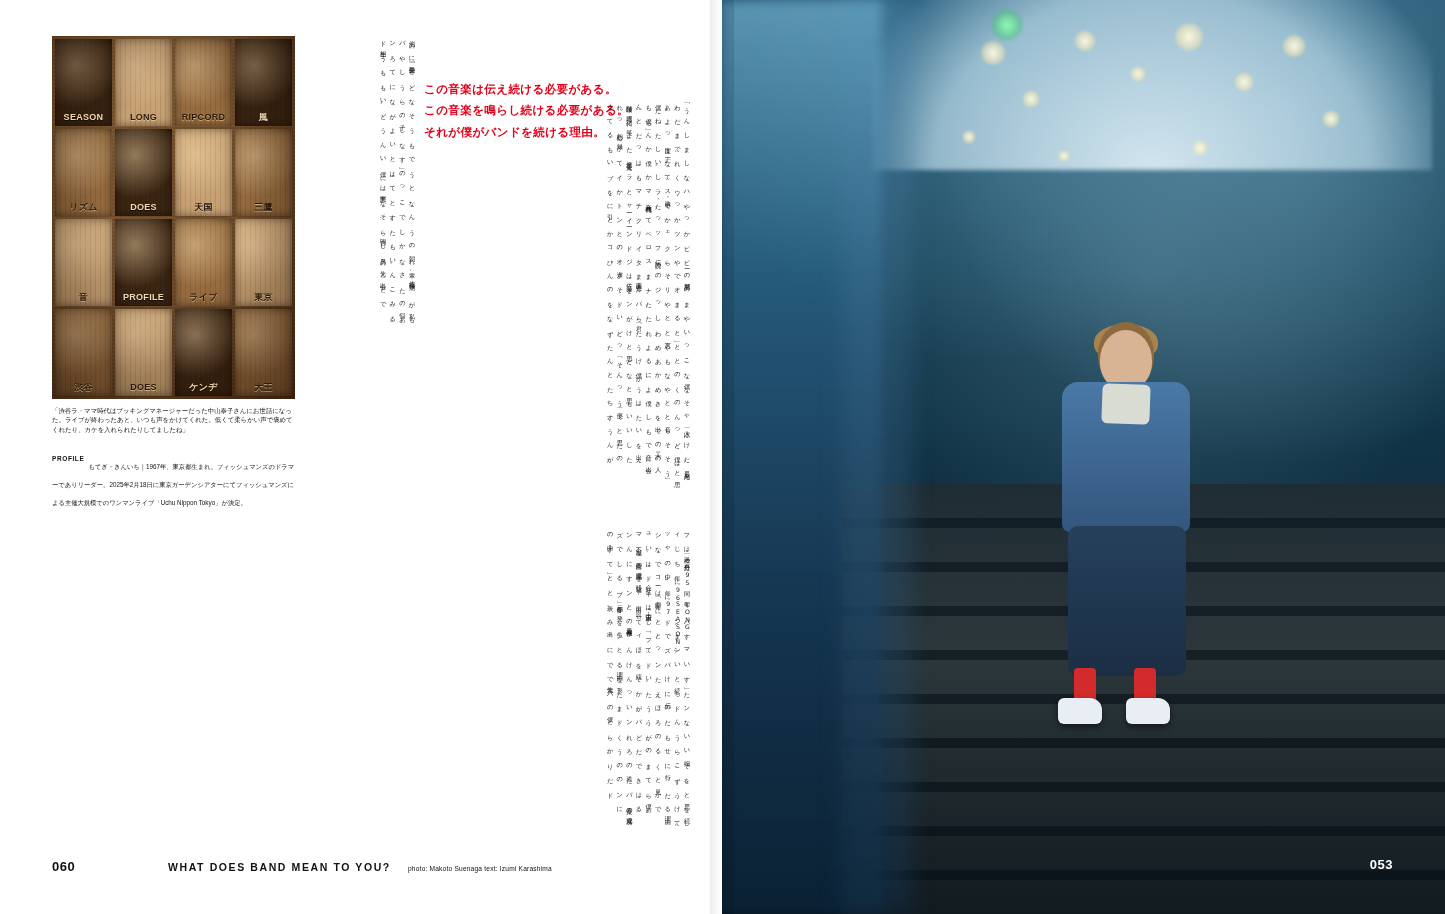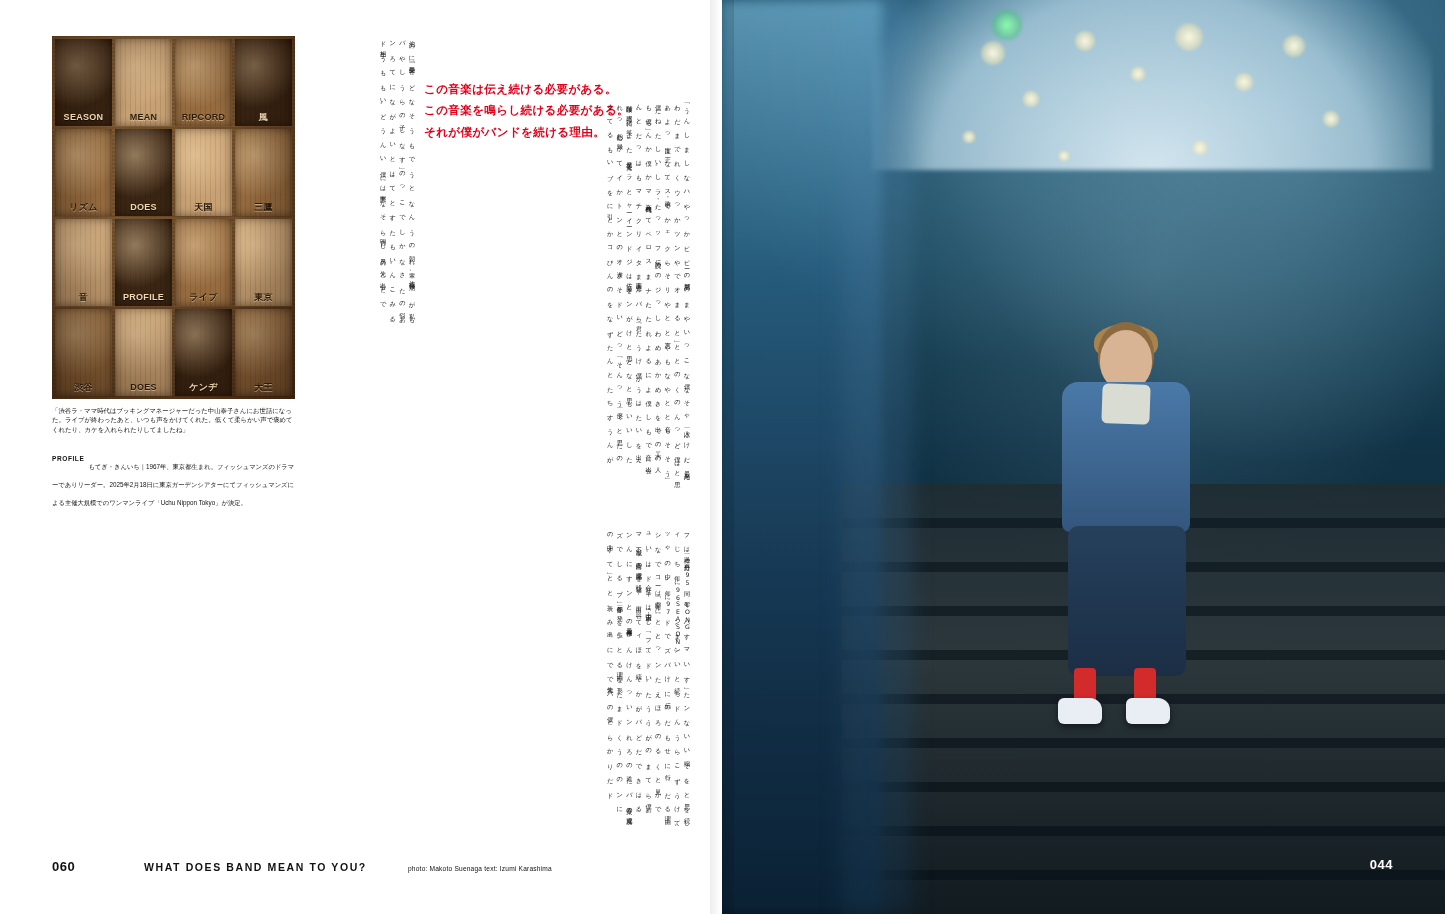--- a/index.html
+++ b/index.html
@@ -163,21 +163,21 @@
   .folio-left {
     position: absolute;
     left: 52px; bottom: 40px;
     font-size: 13px;
     font-weight: bold;
     letter-spacing: 0.5px;
     color: #111;
   }
   .footer-title {
     position: absolute;
-    left: 144px; bottom: 41px;
+    left: 168px; bottom: 41px;
     font-size: 10.5px;
     font-weight: bold;
     letter-spacing: 1.6px;
     color: #111;
   }
   .credits {
     position: absolute;
     left: 408px; bottom: 42px;
     font-size: 6.6px;
     letter-spacing: 0.2px;
@@ -309,21 +309,21 @@
 <div class="spread">
 
   <div class="page-left">
 
     <div class="photo-collage">
       <div class="collage-grid">
         <div class="poster dark">
             <span>SEASON</span>
           </div>
         <div class="poster light">
-            <span>MEAN</span>
+            <span>LONG</span>
           </div>
         <div class="poster mid">
             <span>RIPCORD</span>
           </div>
         <div class="poster dark">
             <span>風</span>
           </div>
 
         <div class="poster mid">
             <span>リズム</span>
@@ -414,17 +414,17 @@
       <div class="subj-legs"></div>
       <div class="subj-sock-l"></div>
       <div class="subj-sock-r"></div>
       <div class="subj-shoe-l"></div>
       <div class="subj-shoe-r"></div>
     </div>
 
     <div class="fg-blur"></div>
     <div class="fg-blur2"></div>
 
-    <div class="folio-right">044</div>
+    <div class="folio-right">053</div>
   </div>
 
   <div class="gutter-shadow"></div>
 </div>
 
 </body></html>

